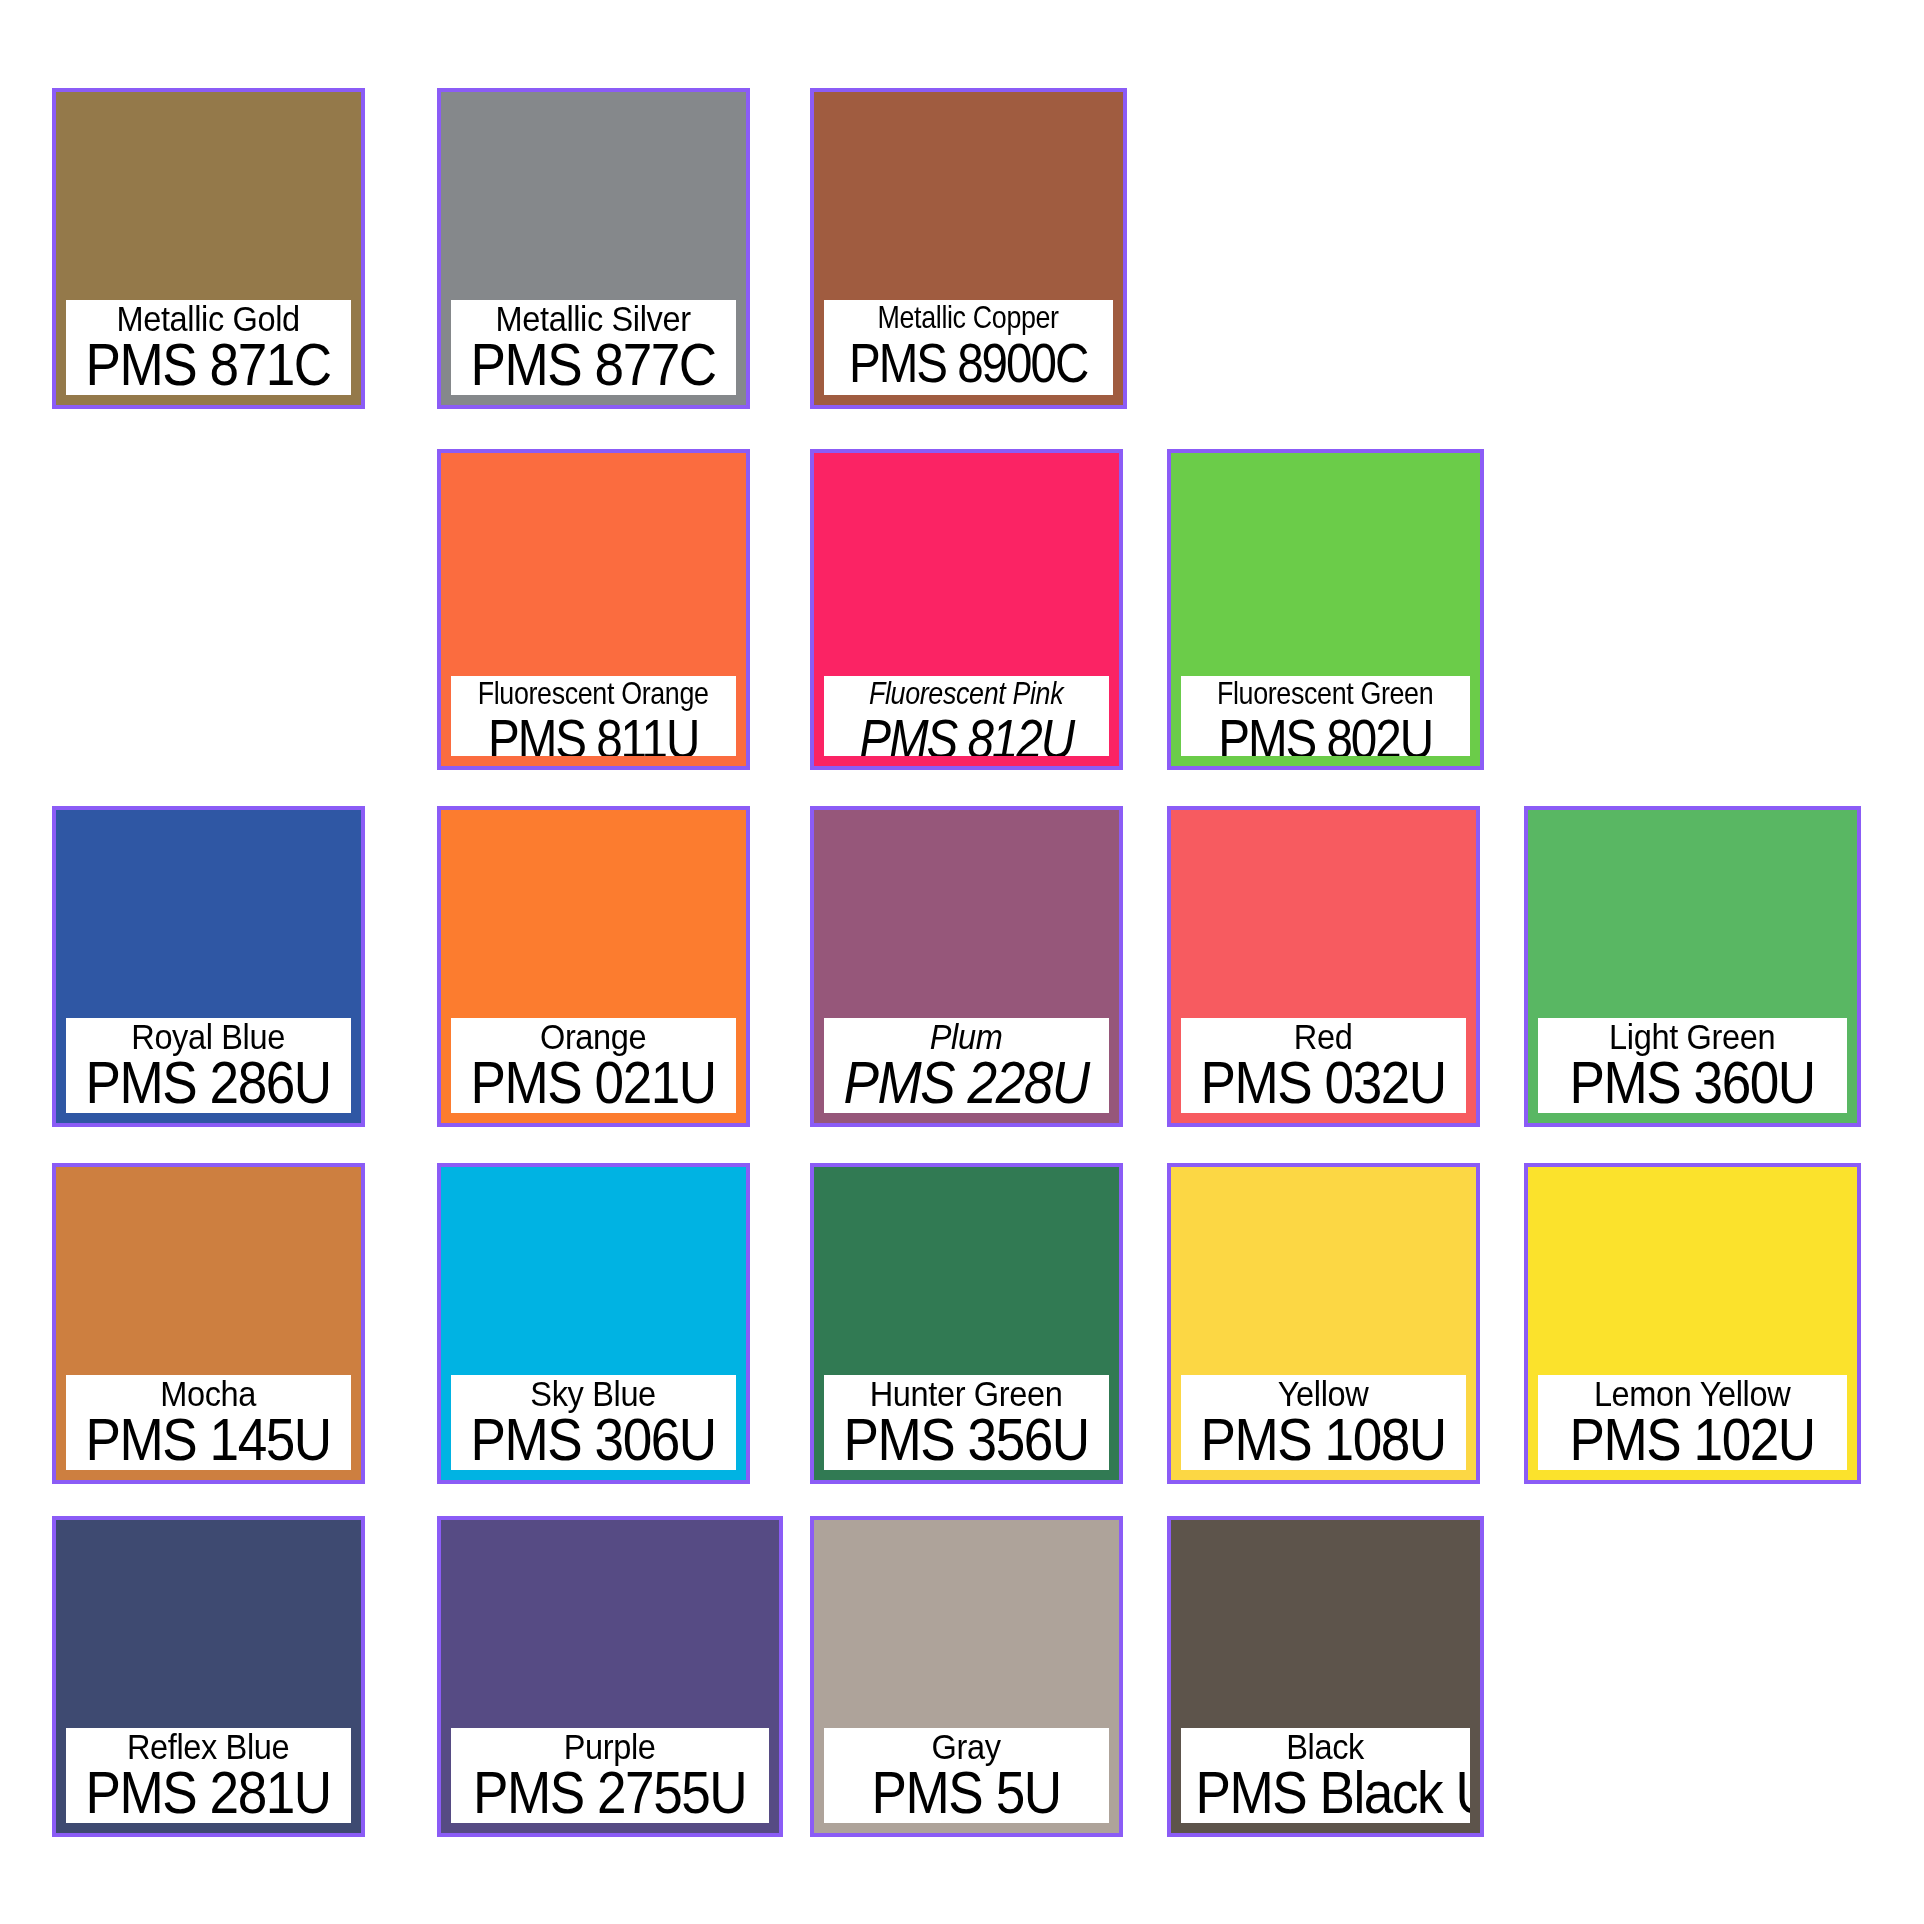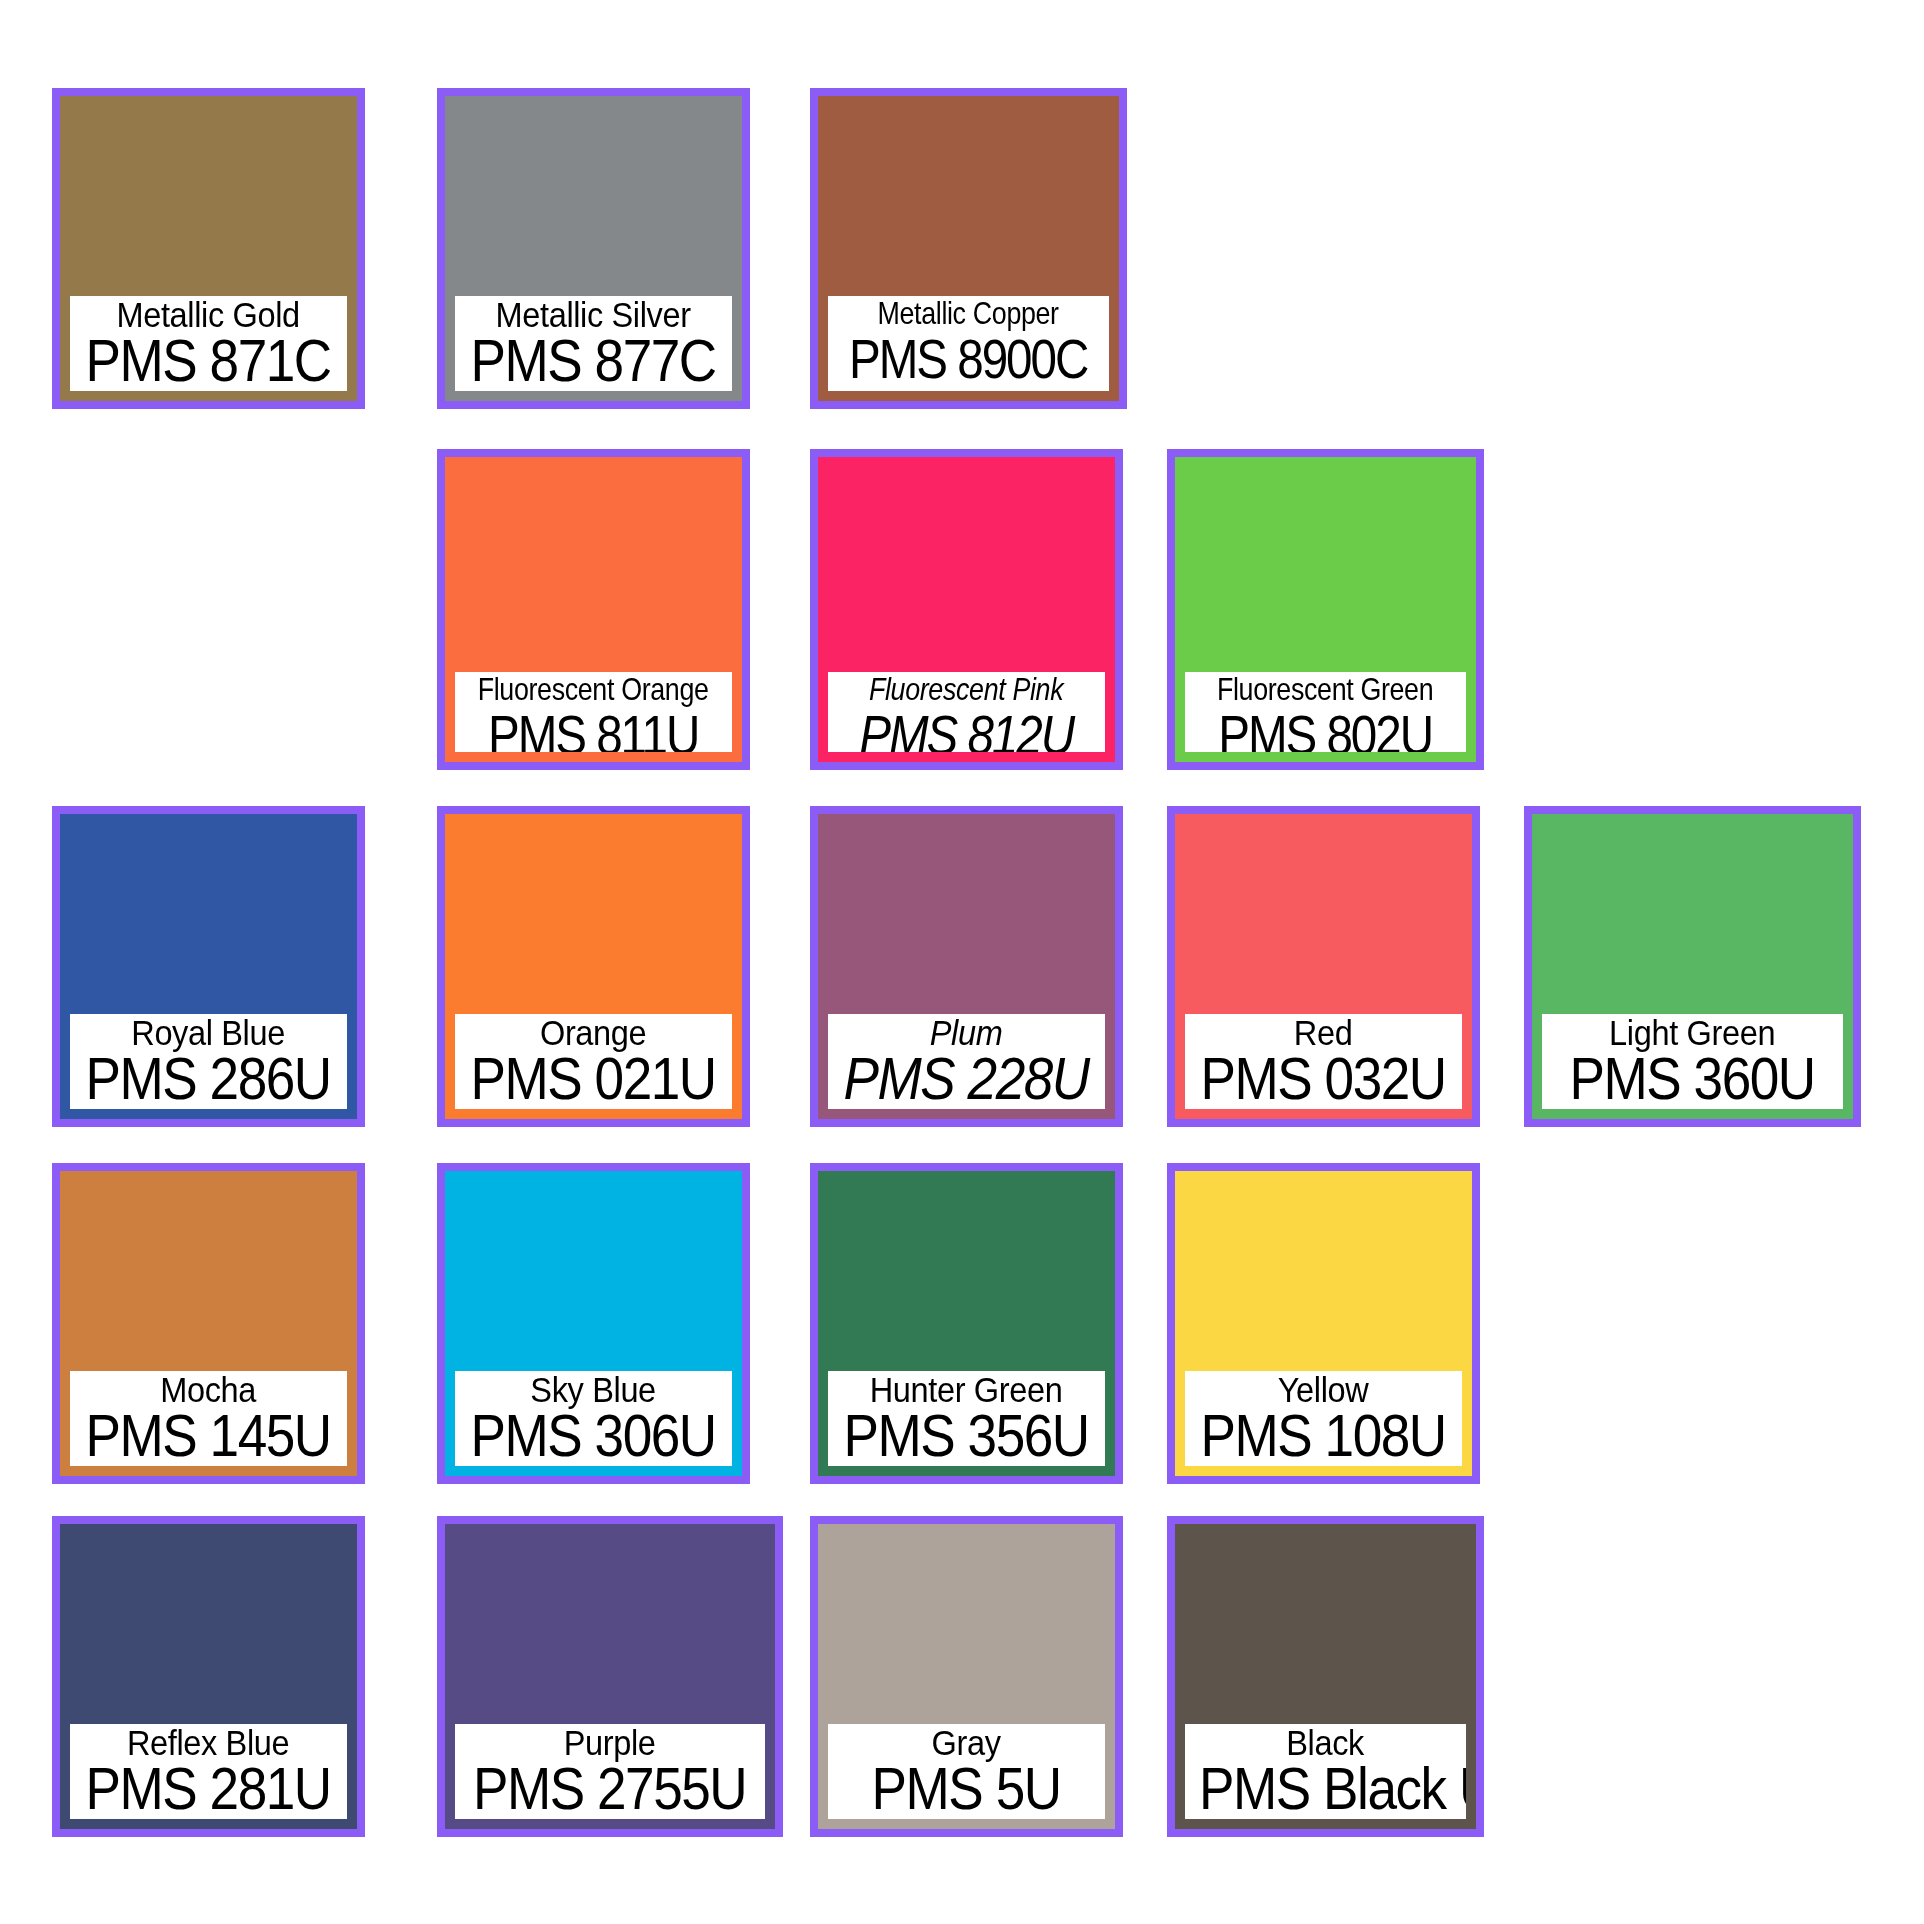--- a/index.html
+++ b/index.html
@@ -18,21 +18,21 @@
   #sheet {
     position: absolute;
     left: 0; top: 0;
     width: 1925px;
     height: 1925px;
   }
 
   .swatch {
     position: absolute;
     box-sizing: border-box;
-    border: 8px solid #8b5cf6;
+    border: 4px solid #8b5cf6;
     background: #404040;
     overflow: hidden;
   }
 
   .swatch .fill {
     position: absolute;
     left: 0; top: 0; right: 0; bottom: 0;
   }
 
   .labelbox {
@@ -186,20 +186,27 @@
         <span class="ccode">PMS 356U</span>
       </div>
     </div>
     <div class="swatch" style="left: 1167px; top: 1163px; width: 313px; height: 321px;">
       <div class="fill" style="background: rgb(252, 215, 68);"></div>
       <div class="labelbox" style="height: 103px; border-color: rgb(252, 215, 68);">
         <span class="cname">Yellow</span>
         <span class="ccode">PMS 108U</span>
       </div>
     </div>
+    <div class="swatch" style="left: 1524px; top: 1163px; width: 337px; height: 321px;">
+      <div class="fill" style="background: rgb(251, 226, 44);"></div>
+      <div class="labelbox" style="height: 103px; border-color: rgb(251, 226, 44);">
+        <span class="cname">Lemon Yellow</span>
+        <span class="ccode">PMS 102U</span>
+      </div>
+    </div>
     <div class="swatch" style="left: 52px; top: 1516px; width: 313px; height: 321px;">
       <div class="fill" style="background: rgb(62, 74, 113);"></div>
       <div class="labelbox" style="height: 103px; border-color: rgb(62, 74, 113);">
         <span class="cname">Reflex Blue</span>
         <span class="ccode">PMS 281U</span>
       </div>
     </div>
     <div class="swatch" style="left: 437px; top: 1516px; width: 346px; height: 321px;">
       <div class="fill" style="background: rgb(86, 75, 132);"></div>
       <div class="labelbox" style="height: 103px; border-color: rgb(86, 75, 132);">

